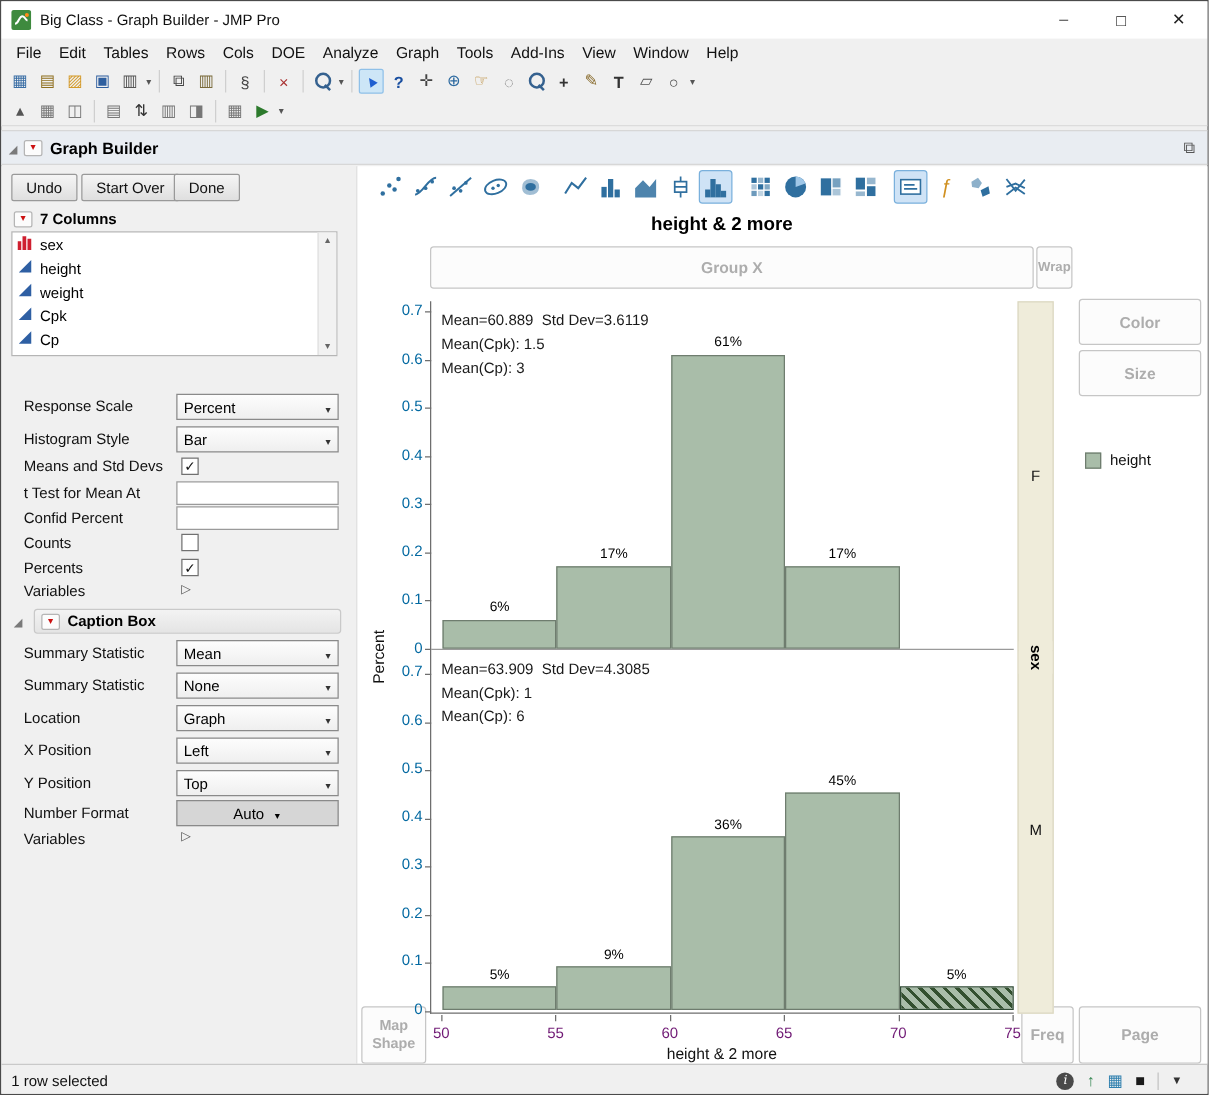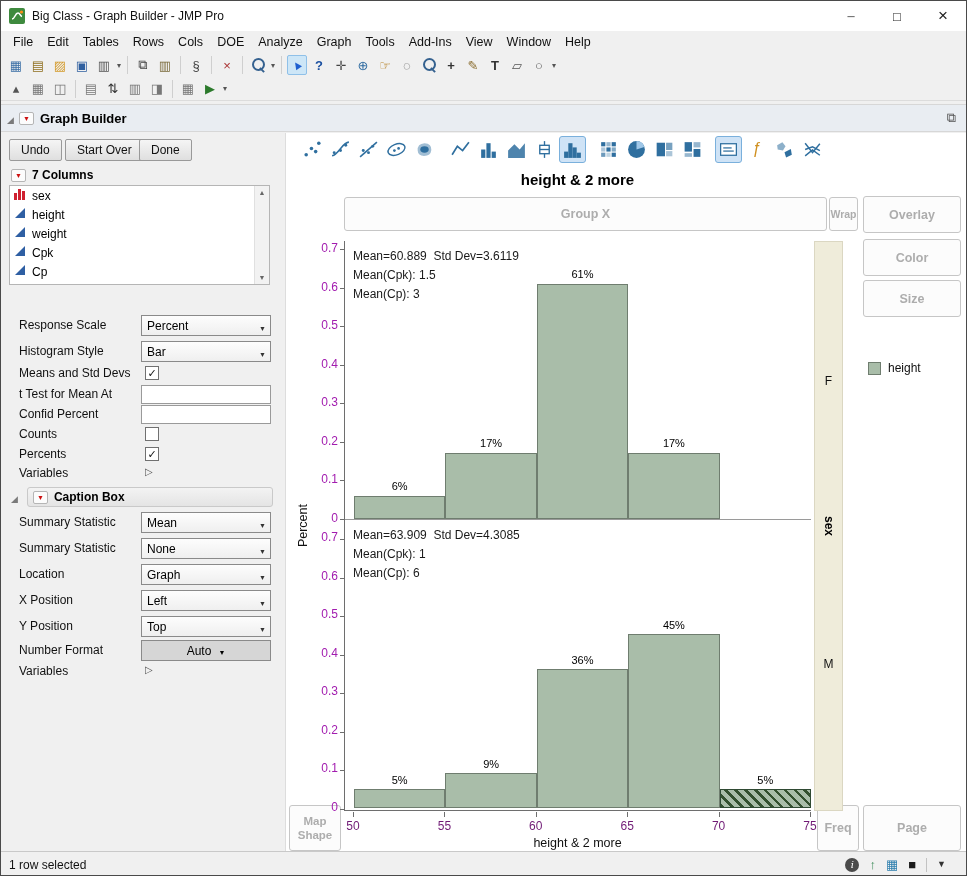--- a/index.html
+++ b/index.html
@@ -88,21 +88,21 @@
   .zone-map{left:3px;top:672px;width:52px;height:46px;font-size:11.5px}
   .zone-map span{width:42px;text-align:center;line-height:1.25}
   .zone-freq{left:531px;top:672px;width:42px;height:46px}
   .zone-page{left:577px;top:672px;width:98px;height:46px}
   .legend{position:absolute;left:582px;top:228px;display:flex;align-items:center;gap:7px;font-size:12px;color:#111}
   .legend-swatch{width:13px;height:13px;background:var(--bar-fill);border:1px solid var(--bar-border)}
 
   .ylabel{position:absolute;left:10px;top:108px;height:570px;display:flex;align-items:center}
   .ylabel span{writing-mode:vertical-rl;transform:rotate(180deg);font-size:12.5px;color:#111}
   #yaxis{position:absolute;left:18px;top:108px;width:36px;height:570px}
-  .ytl{position:absolute;right:2px;width:30px;text-align:right;font-size:12px;color:#a21caf}
+  .ytl{position:absolute;right:2px;width:30px;text-align:right;font-size:12px;color:#0369a1}
   #plot{position:absolute;left:58px;top:108px;width:467px;height:570px;border-left:1px solid #6e6e6e;border-bottom:1px solid #6e6e6e}
   .panel{position:absolute;left:0;width:100%}
   .panel.pm{border-top:1px solid #9a9a9a}
   .caption{position:absolute;left:8px;top:6px;font-size:12px;color:#1a1a1a;line-height:19px}
   .caption div{white-space:pre}
   .ytm{position:absolute;left:-5px;width:5px;height:1px;background:#6e6e6e}
   .bar{position:absolute;background:var(--bar-fill);border:1px solid var(--bar-border)}
   .bar.sel{background:repeating-linear-gradient(45deg,var(--hatch) 0 2.5px,var(--bar-fill) 2.5px 7px);border-color:#2f4a33}
   .barlab{position:absolute;transform:translateX(-50%);font-size:11px;color:#000}
   .strip{position:absolute;left:528px;top:108px;width:29px;height:570px;background:#efecda;border:1px solid #dbd7c2}
@@ -585,23 +585,20 @@
         </span>
       </div>
 
     <div class="graph-title">height &amp; 2 more</div>
 
     <div class="zone zone-groupx">
         <span>Group X</span>
       </div>
     <div class="zone zone-wrap">
         <span>Wrap</span>
-      </div>
-    <div class="zone zone-overlay">
-        <span>Overlay</span>
       </div>
     <div class="zone zone-color">
         <span>Color</span>
       </div>
     <div class="zone zone-size">
         <span>Size</span>
       </div>
     <div class="zone zone-map">
         <span>Map Shape</span>
       </div>

